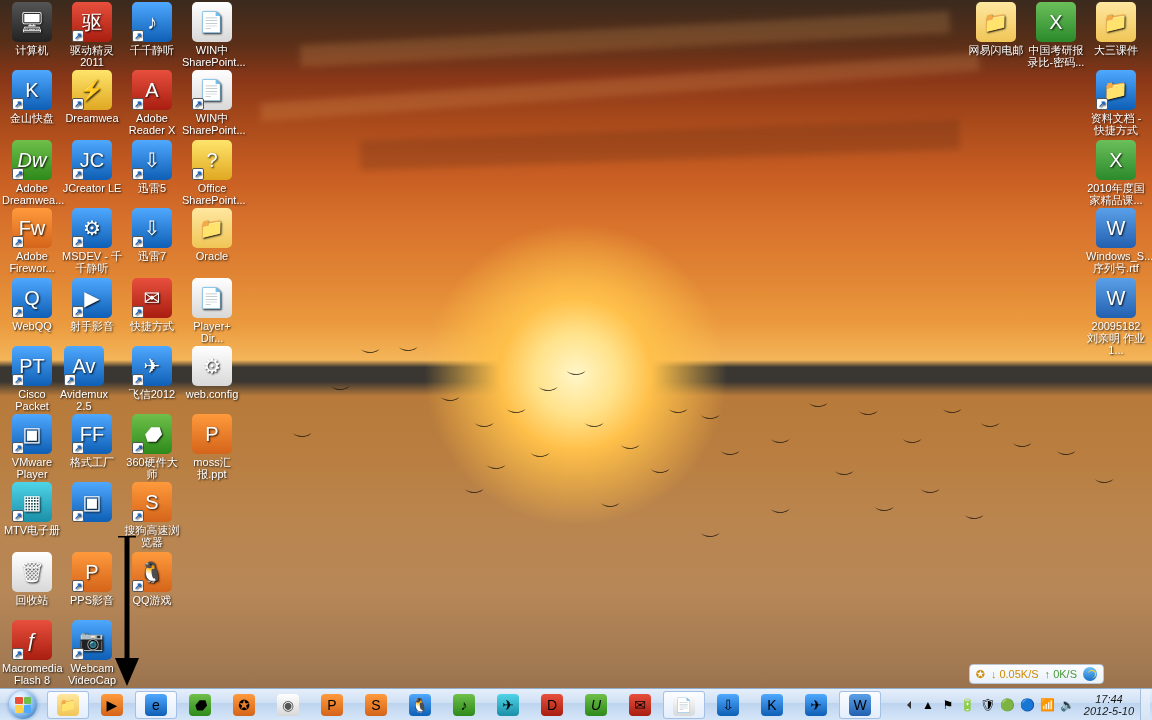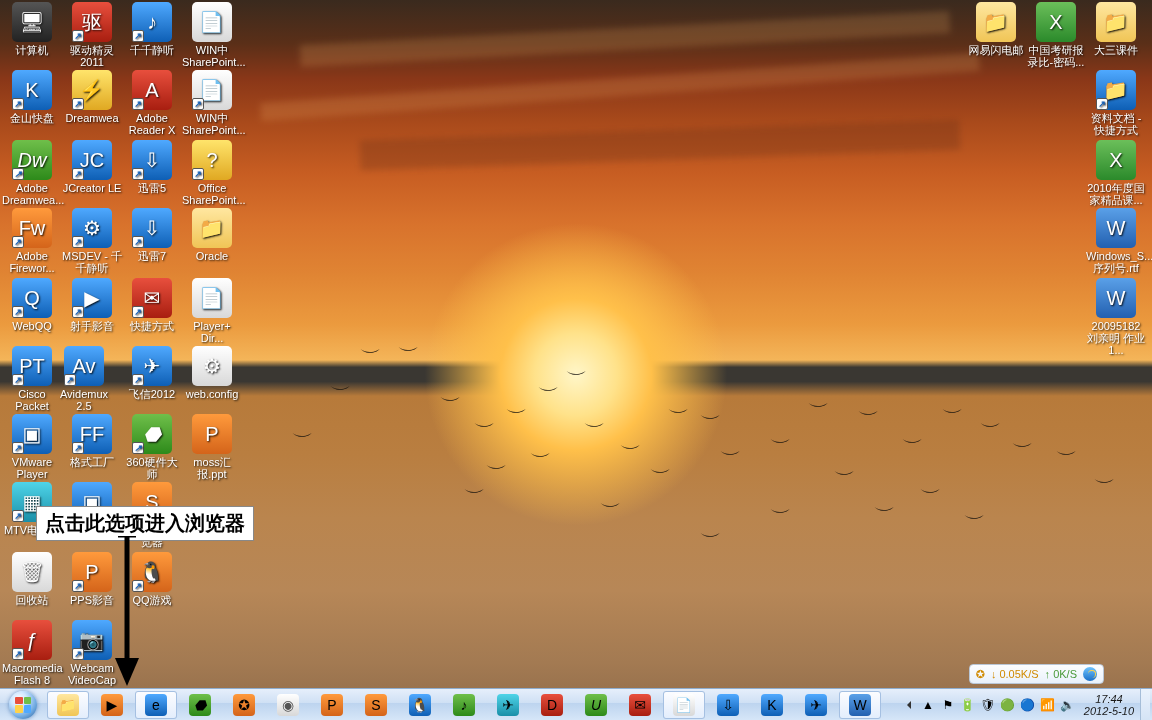--- a/index.html
+++ b/index.html
@@ -322,21 +322,20 @@
       <div class="icon" style="left: 1086px; top: 208px;">
         <div class="glyph g-word">W</div>
         <div>Windows_S...序列号.rtf</div>
       </div>
       <div class="icon" style="left: 1086px; top: 278px;">
         <div class="glyph g-word">W</div>
         <div>20095182 刘亲明 作业1...</div>
       </div>
     </div>
 
-  <div id="callout">点击此选项进入浏览器</div>
   <svg id="arrow" width="30" height="150">
     <line x1="15" y1="0" x2="15" y2="128" stroke="#000" stroke-width="5"></line>
     <polygon points="15,150 3,122 27,122" fill="#000"></polygon>
     <line x1="6" y1="0" x2="24" y2="0" stroke="#000" stroke-width="3"></line>
   </svg>
 
   <div id="netspeed">
     <span style="color:#d08a00">✪</span>
     <span class="down">↓ <span>0.05K/S</span></span>
     <span class="up">↑ <span>0K/S</span></span>

